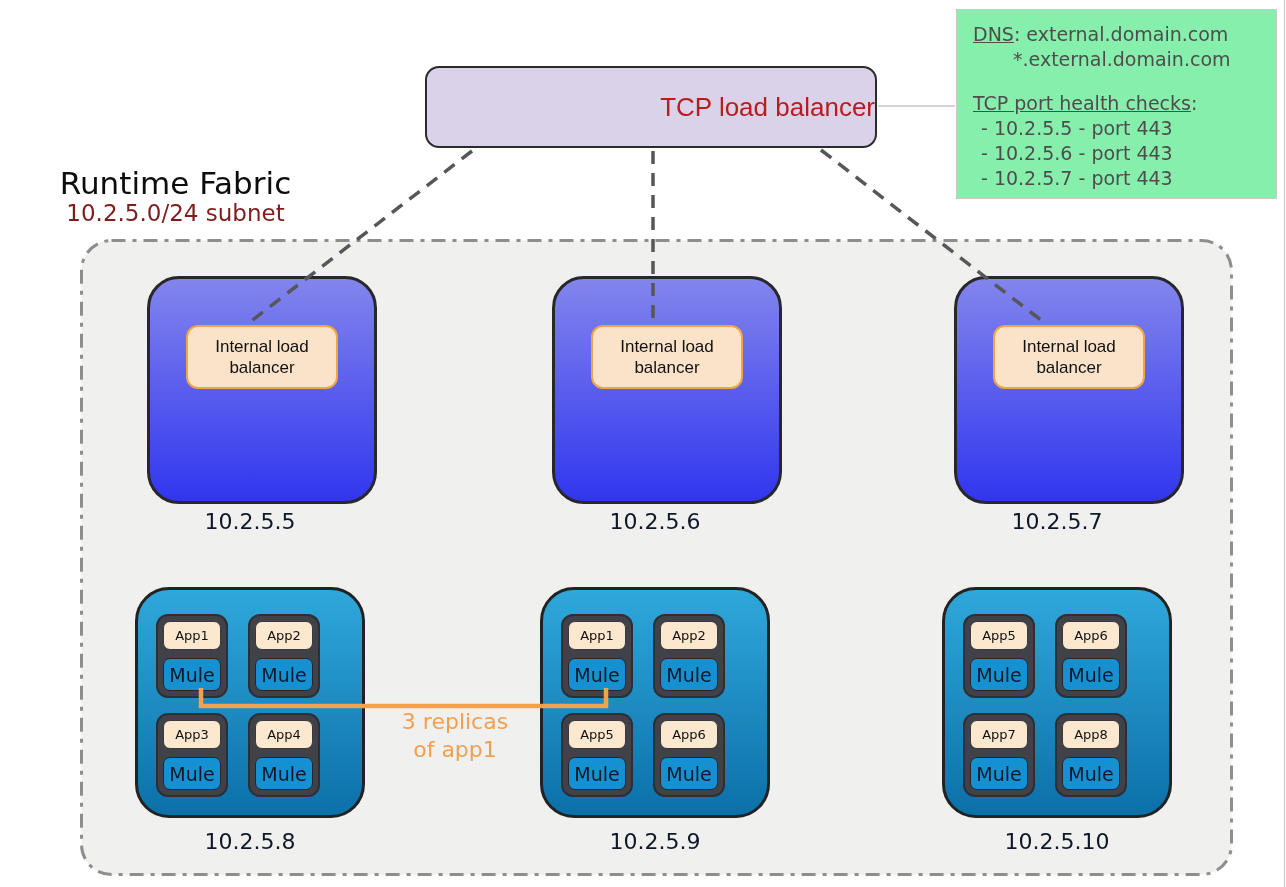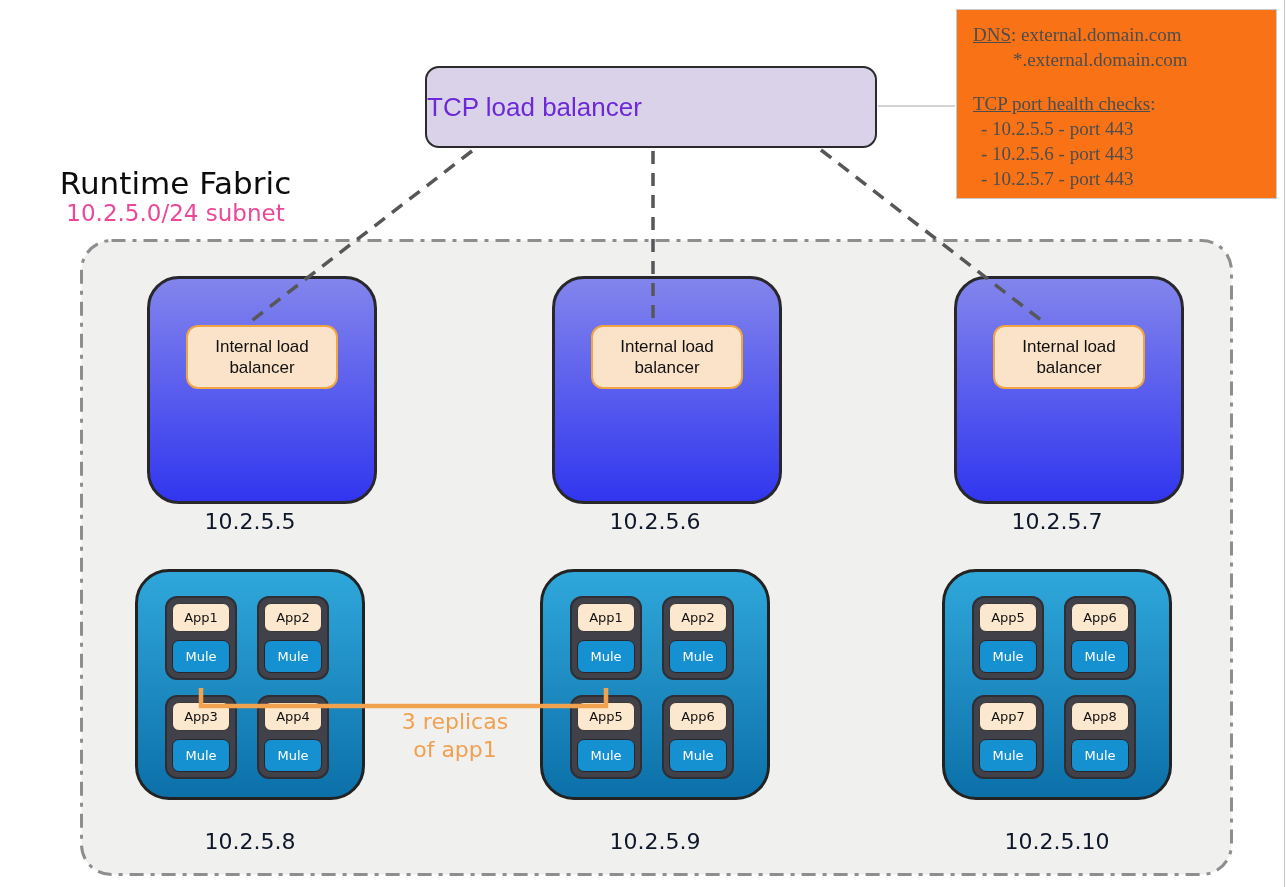--- a/index.html
+++ b/index.html
@@ -10,81 +10,81 @@
   }
   svg.layer{position:absolute;left:0;top:0;pointer-events:none;}
   #bg-layer{z-index:1;}
   .widget{position:absolute;z-index:5;}
   #line-layer{z-index:9;}
 
   
   .tcp-lb{
     left:425px;top:66px;width:452px;height:82px;
     background:#d9d2e9;border:2.5px solid #2b2b2b;border-radius:14px;
-    display:flex;align-items:center;justify-content:flex-start;
+    display:flex;align-items:center;justify-content:flex-end;
     font-family:"Liberation Sans", sans-serif;
-    font-size:26px;color:#6d28d9;box-sizing:border-box;
+    font-size:26px;color:#b91c1c;box-sizing:border-box;
   }
 
   
   .info-box{
     left:956px;top:9px;width:321px;height:190px;box-sizing:border-box;
-    background:#f97316;border:1.5px solid #c9c9c9;
+    background:#86efac;border:1.5px solid #c9c9c9;
     padding:12px 10px 16px 16px;
-    font-size:19px;line-height:25px;color:#4d4d4d;font-family:Liberation Serif, serif;
+    font-size:19px;line-height:25px;color:#4d4d4d;
   }
   .info-box .u{text-decoration:underline;}
   .info-line.indent{padding-left:40px;}
   .info-gap{height:19px;}
   .check-line{padding-left:8px;}
 
   
   .fabric-labels{left:28px;top:168px;width:295px;text-align:center;}
   .fabric-title{font-size:31px;color:#0c0c0c;line-height:30px;}
-  .fabric-subnet{font-size:23px;color:#ec4899;line-height:30px;}
+  .fabric-subnet{font-size:23px;color:#7f1d1d;line-height:30px;}
 
   
   .lb-node{
     top:276px;width:230px;height:228px;box-sizing:border-box;
     border:3px solid #28282c;border-radius:32px;
     background:linear-gradient(to bottom,#8285ec 0%,#3136ef 100%);
     margin-left:12px;
   }
   .internal-lb{
     width:152px;height:64px;margin:46px auto 0 auto;box-sizing:border-box;
     background:#fbe3c9;border:2px solid #f0a443;border-radius:12px;
     display:flex;align-items:center;justify-content:center;text-align:center;
     font-family:"Liberation Sans", sans-serif;
     font-size:17px;line-height:21px;color:#111;padding:2px 14px;
   }
 
   
   .app-node{
-    top:569px;width:230px;height:231px;box-sizing:border-box;
+    top:587px;width:230px;height:231px;box-sizing:border-box;
     border:3px solid #222;border-radius:34px;
     background:linear-gradient(to bottom,#2fa7da 0%,#0c70a9 100%);
-    padding:24px 0 0 27px;
+    padding:24px 0 0 18px;
   }
   .pod-grid{display:grid;grid-template-columns:72px 72px;grid-column-gap:20px;grid-row-gap:15px;}
   .pod{
     width:72px;height:84px;box-sizing:border-box;
     background:#41414a;border:2px solid #2e2e34;border-radius:12px;
     padding:5px;display:flex;flex-direction:column;justify-content:space-between;
   }
   .app-box{
     height:29px;box-sizing:border-box;border-radius:7px;
     background:#fce8cf;border:1.5px solid #3a3a3a;
     display:flex;align-items:center;justify-content:center;
     font-size:13px;color:#111;
   }
   .mule-box{
     height:33px;box-sizing:border-box;border-radius:7px;
     background:#1590d0;border:1.5px solid #26262c;
     display:flex;align-items:center;justify-content:center;
-    font-size:13px;color:#ffffff;
+    font-size:19px;color:#0f172a;
   }
 
   .ip-label{
     width:230px;text-align:center;
     font-size:22px;color:#0f172a;
   }
 
   .annotation{
     left:375px;top:708px;width:160px;text-align:center;
     font-size:22px;line-height:28px;color:#f0a050;z-index:8;

